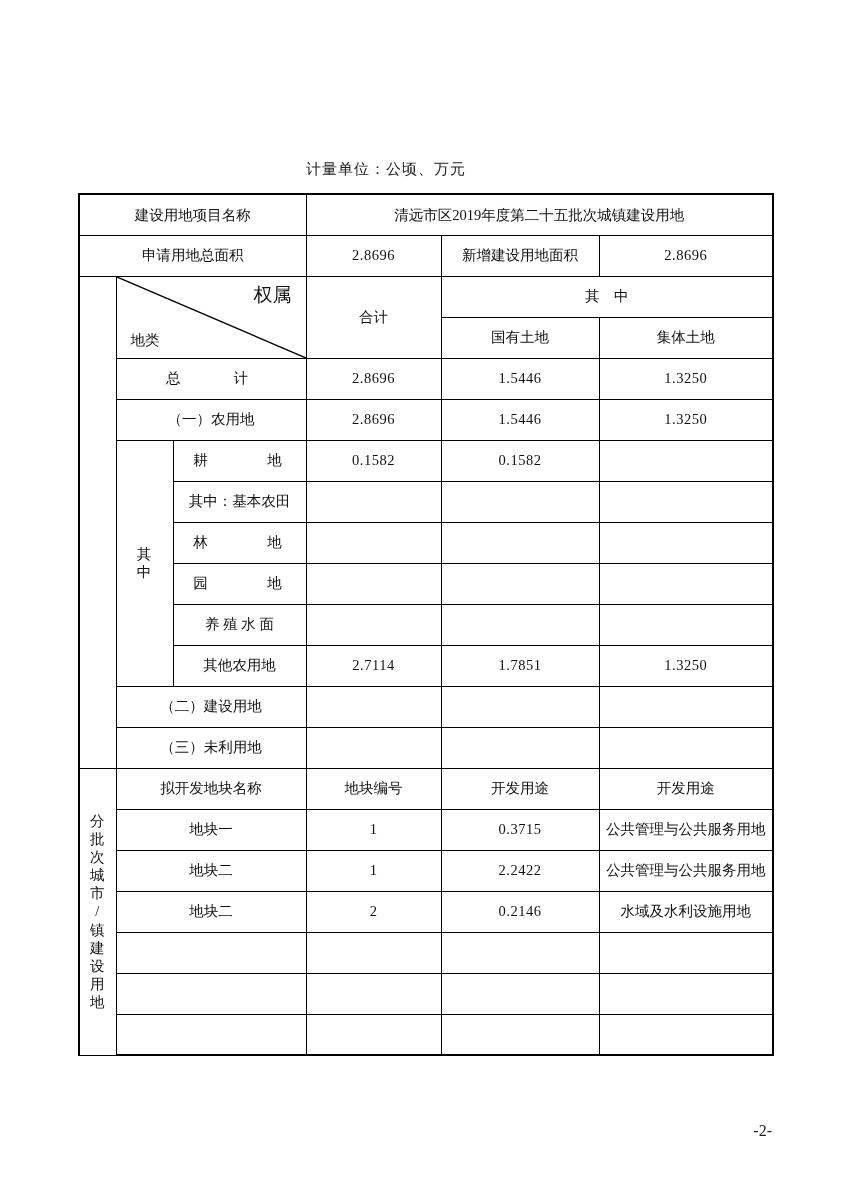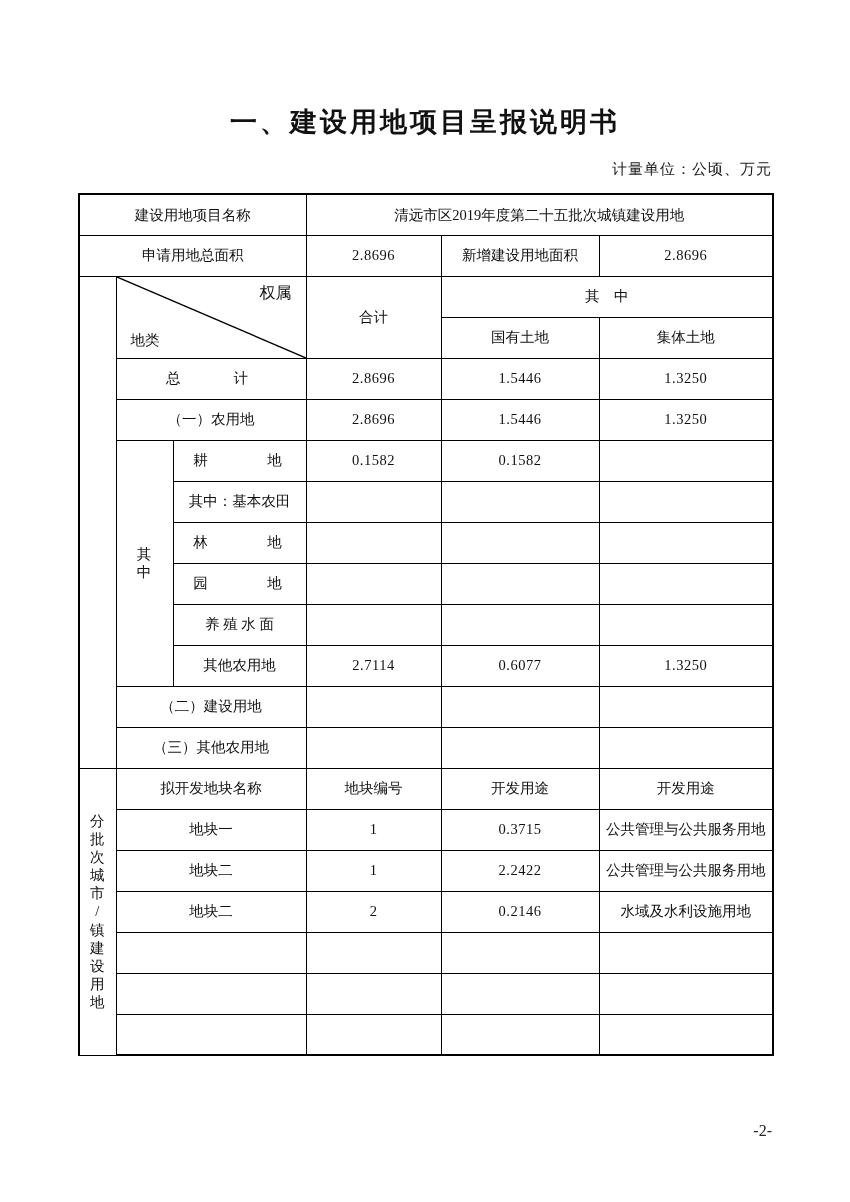--- a/index.html
+++ b/index.html
@@ -33,21 +33,21 @@
     font-weight: bold;
     font-family: "Liberation Sans", "DejaVu Sans", sans-serif;
     color: #111;
   }
 
   .unit-line {
     position: absolute;
     top: 160px;
     left: 0;
     width: 772px;
-    text-align: right;
+    text-align: center;
     font-size: 15px;
     letter-spacing: 1px;
     color: #1a1a1a;
   }
 
   
   .tbl-wrap {
     position: absolute;
     top: 193px;
     left: 78px;
@@ -88,21 +88,21 @@
   }
   .diag .line {
     position: absolute;
     left: 0; top: 0; width: 100%; height: 100%;
     overflow: hidden;
   }
   .diag .line svg { display: block; width: 100%; height: 100%; }
   .diag .tr-lab {
     position: absolute;
     right: 14px; top: 6px;
-    font-size: 16px;
+    font-size: 19px;
   }
   .diag .bl-lab {
     position: absolute;
     left: 14px; bottom: 8px;
     font-size: 14.5px;
   }
 
   
   .vert {
     font-size: 14.5px;
@@ -129,21 +129,20 @@
     font-size: 16px;
     font-family: "Liberation Serif", "DejaVu Serif", serif;
     color: #222;
   }
 </style>
 </head>
 <body>
 
 <div class="page">
 
-  <div class="doc-title">一、建设用地项目呈报说明书</div>
   <div class="unit-line">计量单位：公顷、万元</div>
 
   <div class="tbl-wrap">
     <table class="main">
       <colgroup>
         <col style="width:37px">
         <col style="width:57px">
         <col style="width:133px">
         <col style="width:135px">
         <col style="width:158px">
@@ -231,33 +230,33 @@
         <tr>
           <td>养 殖 水 面</td>
           <td class="num"></td>
           <td class="num"></td>
           <td class="num outer-r"></td>
         </tr>
 
         <tr>
           <td>其他农用地</td>
           <td class="num">2.7114</td>
-          <td class="num">0.6077</td>
+          <td class="num">1.7851</td>
           <td class="num outer-r">1.3250</td>
         </tr>
 
         <tr>
           <td colspan="2">（二）建设用地</td>
           <td class="num"></td>
           <td class="num"></td>
           <td class="num outer-r"></td>
         </tr>
 
         <tr>
-          <td colspan="2">（三）其他农用地</td>
+          <td colspan="2">（三）未利用地</td>
           <td class="num"></td>
           <td class="num"></td>
           <td class="num outer-r"></td>
         </tr>
 
         <tr>
           <td rowspan="7" class="outer-l vert vert-tall">
             <span>分</span>
             <span>批</span>
             <span>次</span>

